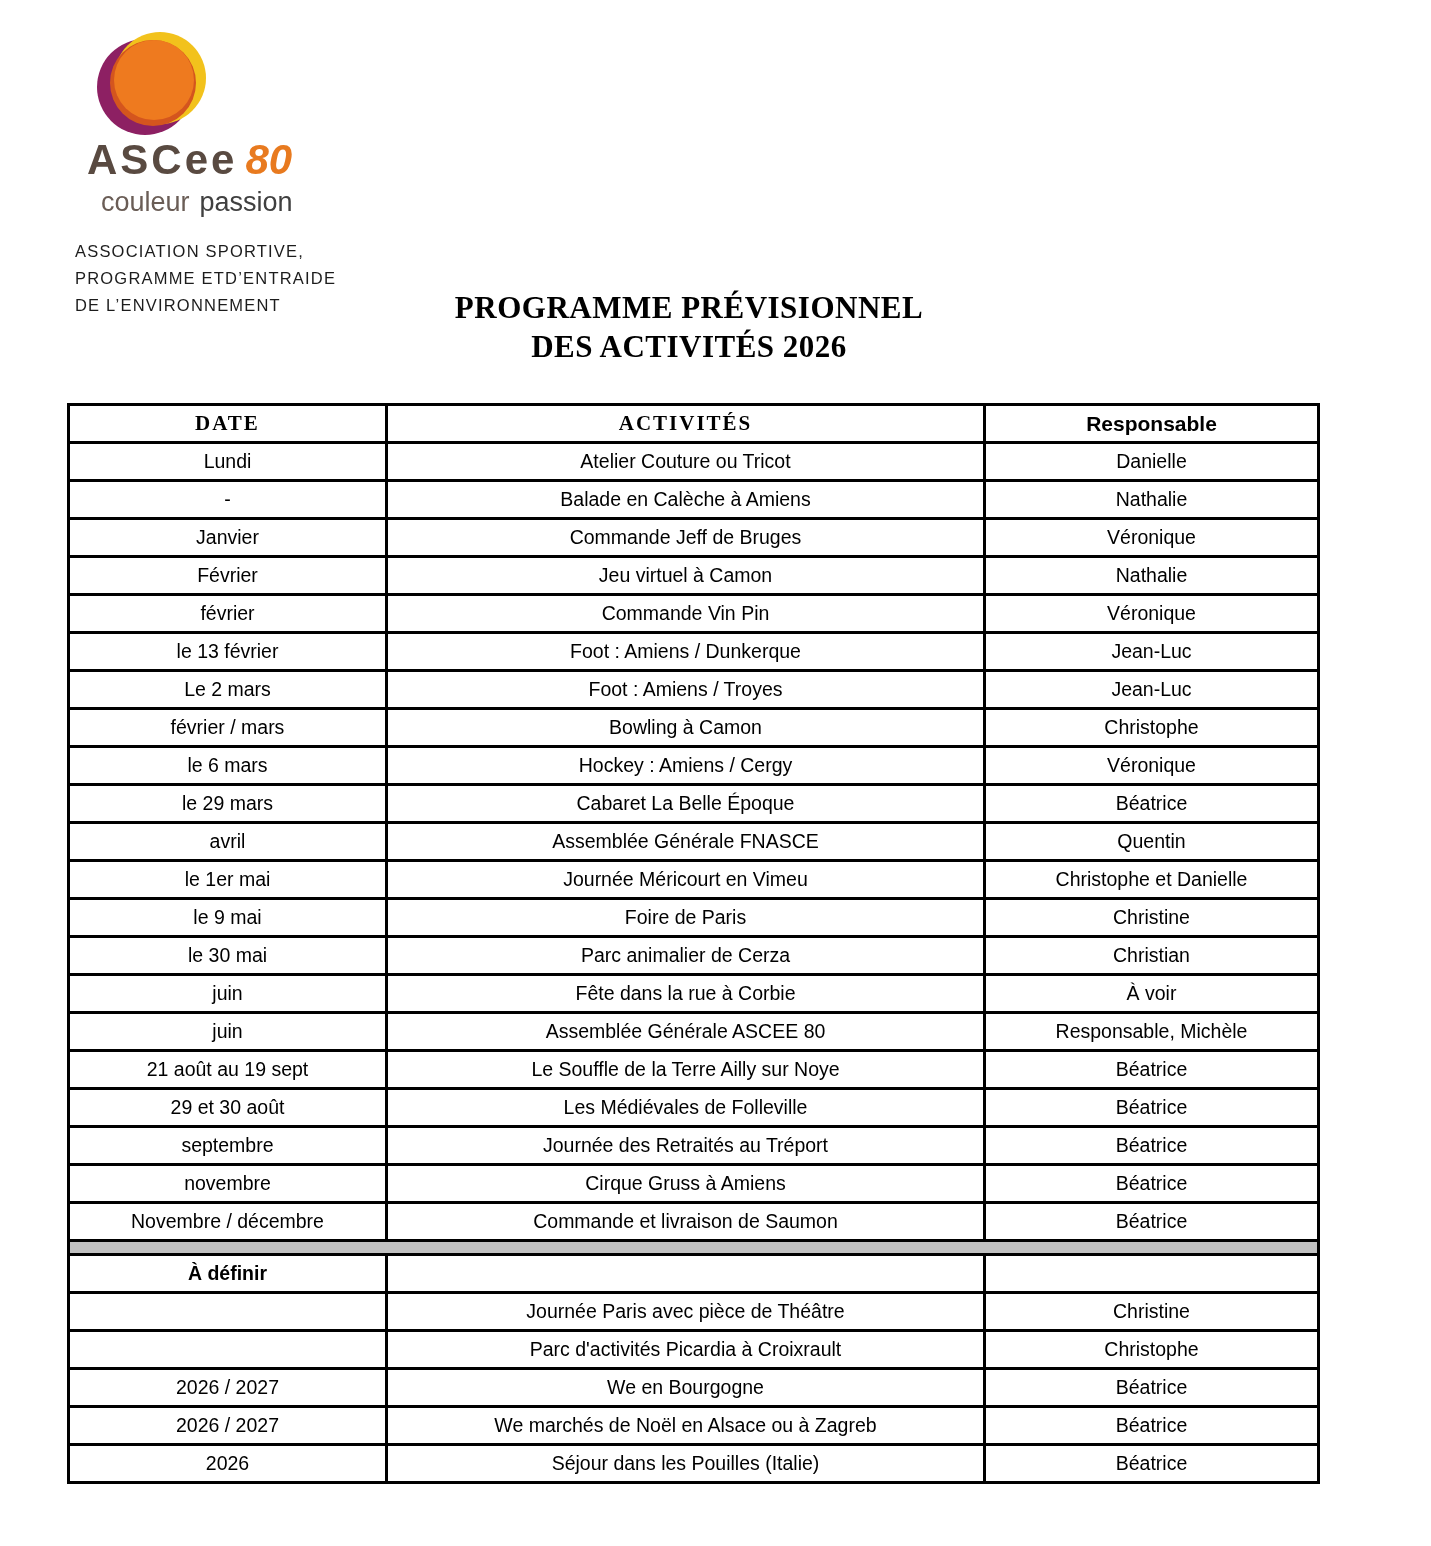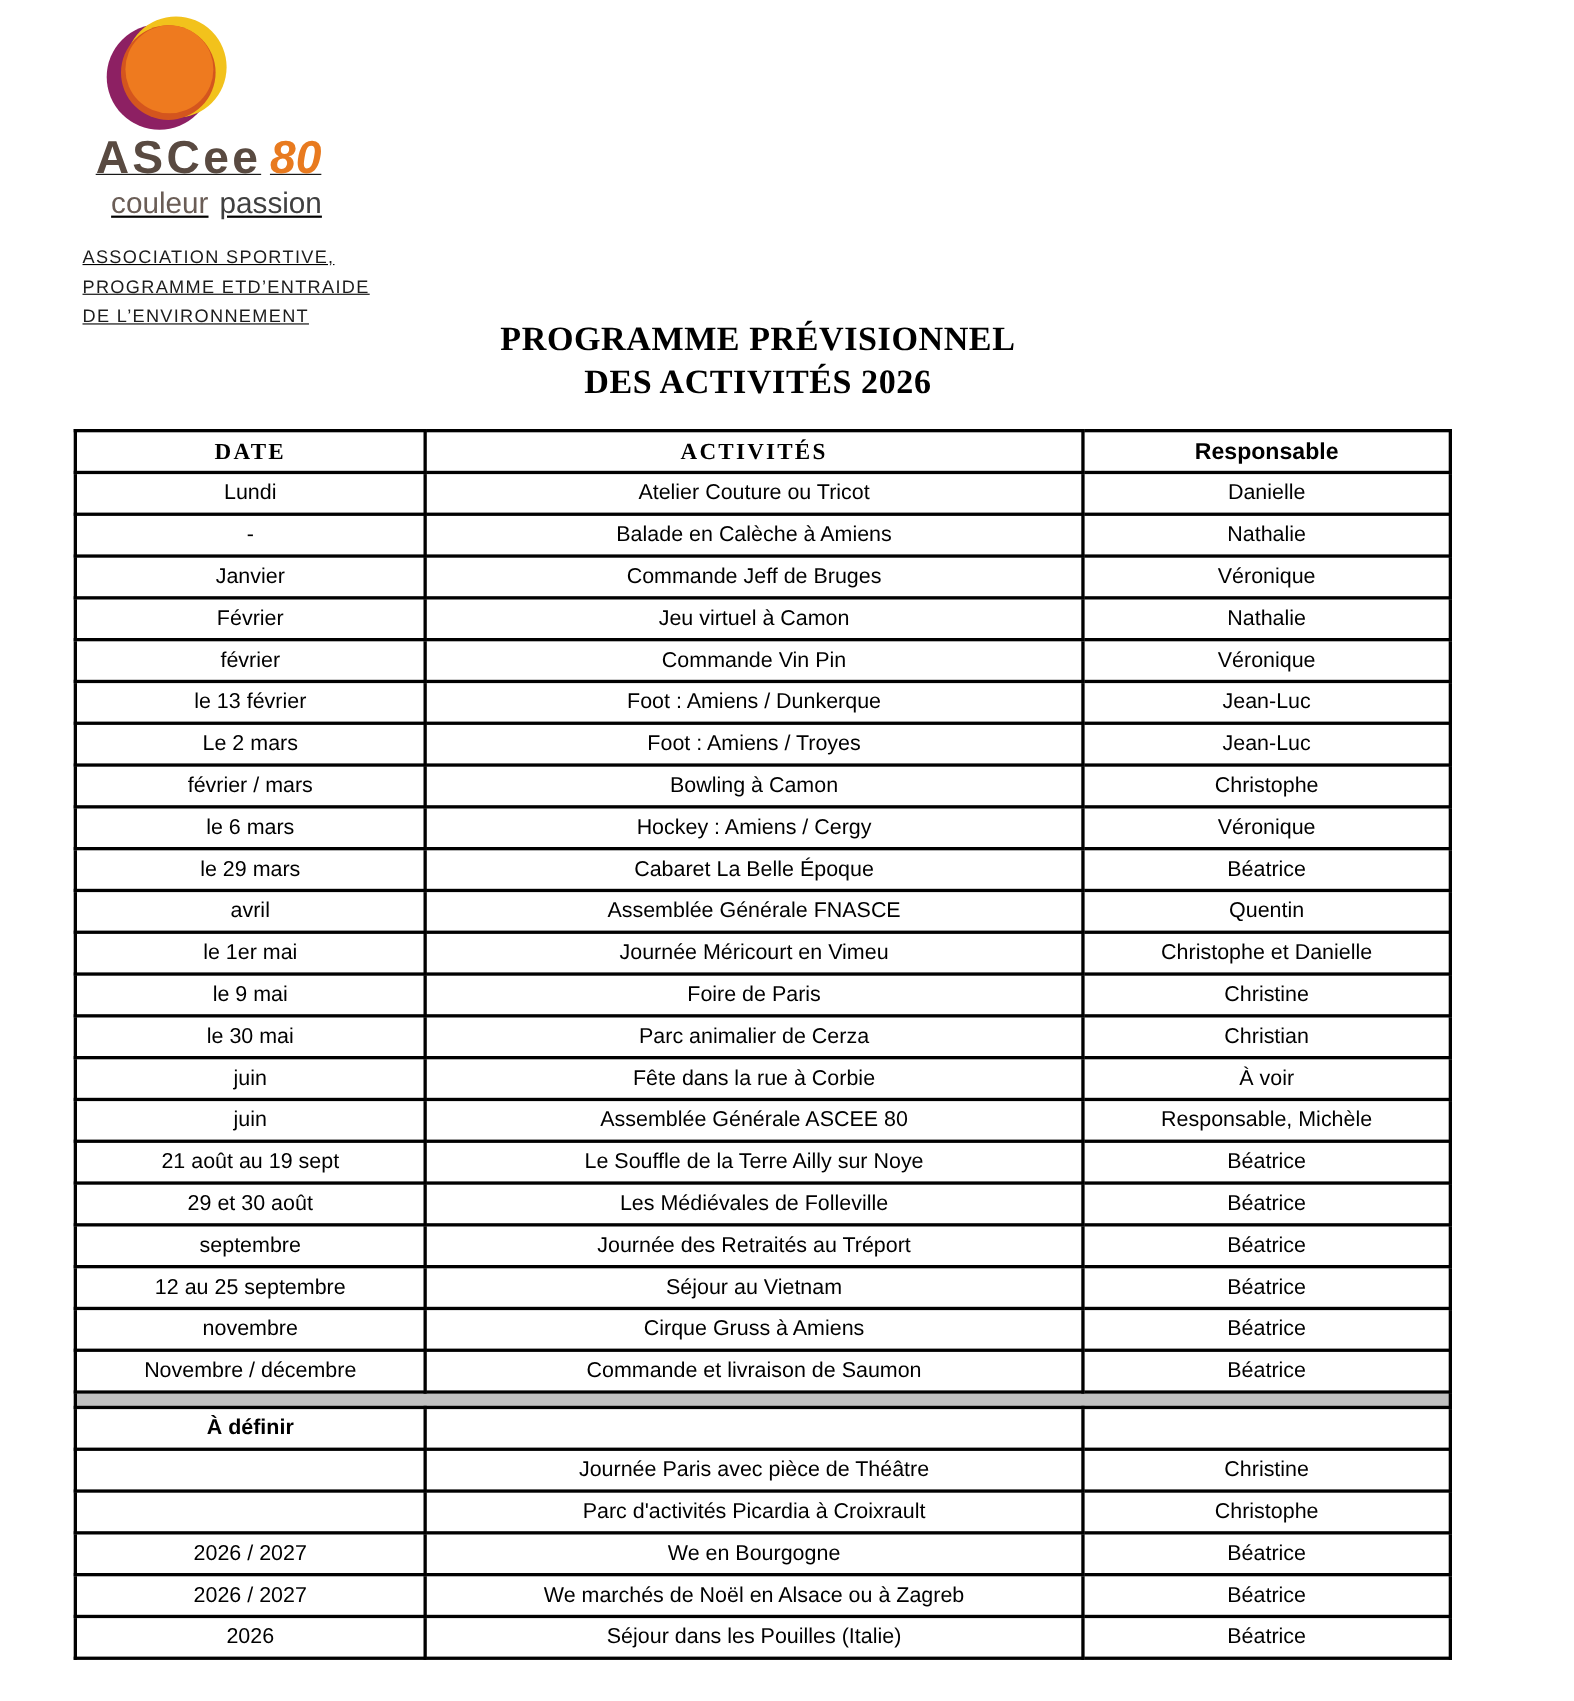--- a/index.html
+++ b/index.html
@@ -3,21 +3,21 @@
 <meta charset="utf-8">
 <style>
   html,body{margin:0;padding:0;background:#ffffff;}
   body{
     width:1431px;height:1546px;position:relative;
     font-family:"Liberation Sans",sans-serif;color:#000;
     -webkit-font-smoothing:antialiased;
   }
 
   
-  .logo-block{position:absolute;left:75px;top:12px;width:300px;text-decoration:underline;}
+  .logo-block{position:absolute;left:75px;top:29px;width:300px;}
   .logo-mark{margin-left:18px;width:120px;height:112px;display:block;}
   .brand-line{margin-left:12px;margin-top:-2px;white-space:nowrap;line-height:1;}
   .brand-text{
     font-family:"Liberation Sans",sans-serif;font-weight:bold;
     font-size:42px;letter-spacing:3px;color:#594a41;
   }
   .brand-number{
     font-family:"Liberation Sans",sans-serif;font-weight:bold;font-style:italic;
     font-size:42px;color:#e87a1f;margin-left:8px;
   }
@@ -31,21 +31,21 @@
 
   
   .doc-title{
     position:absolute;left:64px;top:288px;width:1250px;text-align:center;
     font-family:"Liberation Serif",serif;font-weight:bold;
     font-size:31px;line-height:39px;color:#000;letter-spacing:0.5px;
   }
 
   
   table.schedule{
-    position:absolute;left:67px;top:390px;width:1250px;
+    position:absolute;left:67px;top:403px;width:1250px;
     border-collapse:collapse;table-layout:fixed;
   }
   .schedule col.c-date{width:318px;}
   .schedule col.c-act{width:598px;}
   .schedule col.c-resp{width:334px;}
   .schedule th,.schedule td{
     border:3px solid #000;height:35px;text-align:center;vertical-align:middle;
     padding:0 4px;overflow:hidden;white-space:nowrap;
   }
   .schedule th{font-size:21px;}
@@ -190,25 +190,20 @@
         <td>29 et 30 août</td>
         <td>Les Médiévales de Folleville</td>
         <td>Béatrice</td>
       </tr>
       <tr>
         <td>septembre</td>
         <td>Journée des Retraités au Tréport</td>
         <td>Béatrice</td>
       </tr>
       <tr>
-        <td>12 au 25 septembre</td>
-        <td>Séjour au Vietnam</td>
-        <td>Béatrice</td>
-      </tr>
-      <tr>
         <td>novembre</td>
         <td>Cirque Gruss à Amiens</td>
         <td>Béatrice</td>
       </tr>
       <tr>
         <td>Novembre / décembre</td>
         <td>Commande et livraison de Saumon</td>
         <td>Béatrice</td>
       </tr>
       <tr class="separator-row">

